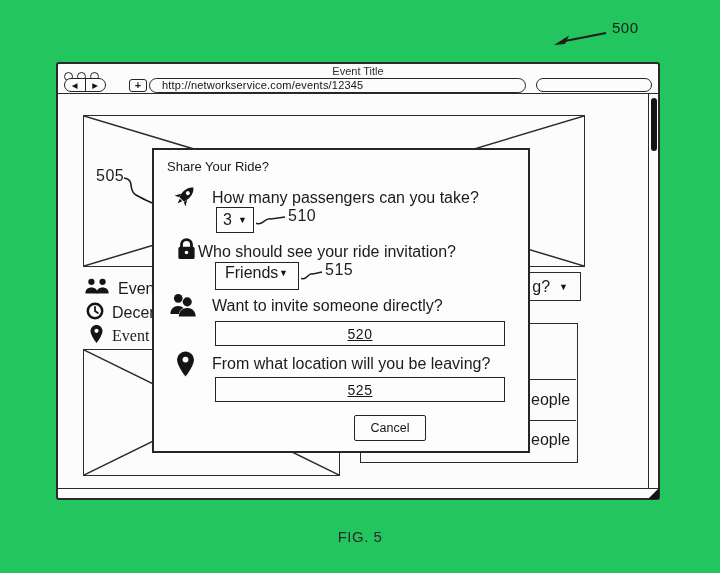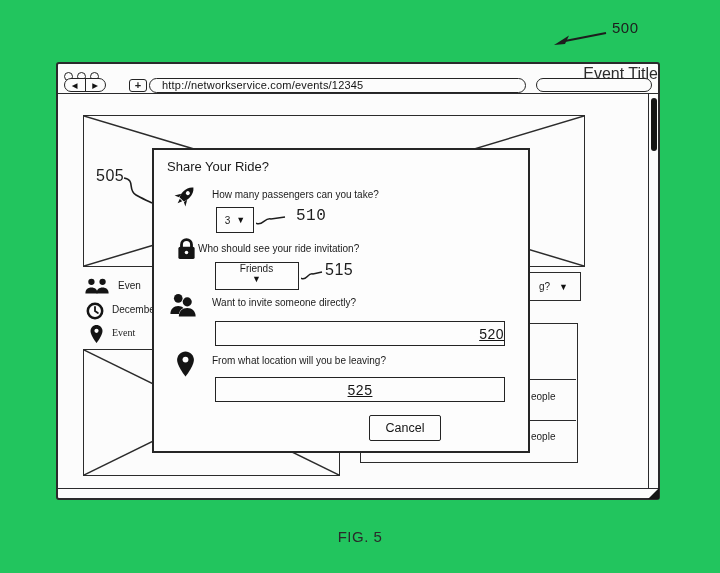--- a/index.html
+++ b/index.html
@@ -16,21 +16,21 @@
   #win{left:56px;top:62px;width:604px;height:438px;border:2px solid #2a2a2c;border-radius:3px;background:#fcfcfc;box-sizing:border-box;}
   .circle{display:inline-block;width:9px;height:9px;border:1.6px solid #242424;border-radius:50%;box-sizing:border-box;margin-right:4px;background:#fcfcfc;}
   .navcluster{left:6px;top:14px;width:42px;height:14px;border:1.6px solid #242424;border-radius:7px;box-sizing:border-box;display:flex;background:#fcfcfc;}
   .navcluster span{flex:1;display:flex;align-items:center;justify-content:center;font-size:7.5px;color:#111;}
   .navcluster span+span{border-left:1.6px solid #242424;}
   .chromebtn{border:1.6px solid #242424;box-sizing:border-box;display:flex;align-items:center;justify-content:center;background:#fcfcfc;}
   .urlfield{left:91px;top:14px;width:377px;height:15px;border:1.6px solid #242424;border-radius:8px;box-sizing:border-box;display:flex;align-items:center;background:#fcfcfc;}
   .urlfield span{font-size:11px;padding-left:12px;color:#141414;letter-spacing:.2px;}
   .searchpill{left:478px;top:14px;width:116px;height:14px;border:1.6px solid #242424;border-radius:8px;box-sizing:border-box;background:#fcfcfc;}
   .hline{border-top:1.6px solid #2a2a2c;height:0;}
-  .qtext{font-size:10px;color:#1b1b1b;}
+  .qtext{font-size:16px;color:#1b1b1b;}
   .ddbox{border:1.8px solid #242424;box-sizing:border-box;background:#fdfdfd;display:flex;align-items:center;}
   .arrow{font-size:9px;color:#111;}
   .inputbox{border:1.8px solid #242424;box-sizing:border-box;background:#fdfdfd;display:flex;align-items:center;justify-content:center;}
   .inputbox span{font-size:14px;text-decoration:underline;letter-spacing:.5px;color:#151515;}
   .btn{border:1.8px solid #242424;border-radius:2px;box-sizing:border-box;background:#fdfdfd;display:flex;align-items:center;justify-content:center;font-size:12.5px;color:#151515;}
   svg{display:block;}
 </style>
 </head>
 <body>
 
@@ -40,21 +40,21 @@
   <svg class="abs" style="left:552px;top:28px;" width="56" height="20" viewBox="0 0 56 20">
     <line x1="54" y1="5" x2="13" y2="13" stroke="#1d1d1d" stroke-width="1.8"></line>
     <polygon points="2,17 17,7.5 13,16" fill="#1d1d1d"></polygon>
   </svg>
 
   <div class="abs" id="win">
 
     <div class="abs" style="left:6px;top:3px;">
       <span class="circle"></span><span class="circle"></span><span class="circle"></span>
     </div>
-    <div class="abs nowrap" style="left:0;top:2px;width:600px;text-align:right;font-size:16px;color:#2c2c2c;">Event Title</div>
+    <div class="abs nowrap" style="left:0;top:2px;width:600px;text-align:center;font-size:11px;color:#2c2c2c;">Event Title</div>
 
     <div class="abs navcluster">
       <span>
           <i style="font-style:normal;">◀</i>
         </span>
       <span>
           <i style="font-style:normal;">▶</i>
         </span>
     </div>
     <div class="abs chromebtn" style="left:71px;top:14.5px;width:18px;height:13px;border-radius:3px;font-size:11px;font-weight:bold;">
@@ -140,55 +140,55 @@
       </g>
     </svg>
     <span class="abs qtext nowrap" style="left:58px;top:40px;">How many passengers can you take?</span>
     <div class="abs ddbox" style="left:62px;top:57px;width:38px;height:26px;justify-content:center;">
       <span class="qtext">3</span>
       <span class="arrow" style="margin-left:6px;">▼</span>
     </div>
     <svg class="abs" style="left:102px;top:63px;" width="30" height="13" viewBox="0 0 30 13">
       <path d="M0 10c6 4 9-6 15-4l14-2" fill="none" stroke="#1d1d1d" stroke-width="1.5"></path>
     </svg>
-    <span class="abs refnum nowrap" style="left:142px;top:58px;font-family:Liberation Mono, monospace;">510</span>
+    <span class="abs refnum nowrap" style="left:134px;top:58px;">510</span>
 
     <svg class="abs" style="left:20px;top:86px;" width="25" height="26" viewBox="0 0 24 24">
       <path d="M7.2 10.5V7.8a4.8 4.8 0 0 1 9.6 0v2.7" fill="none" stroke="#141414" stroke-width="2.7"></path>
       <rect x="4.2" y="9.8" width="15.6" height="11.8" rx="1.8" fill="#141414"></rect>
       <circle cx="12" cy="15.3" r="1.7" fill="#fdfdfd"></circle>
     </svg>
     <span class="abs qtext nowrap" style="left:44px;top:94px;">Who should see your ride invitation?</span>
-    <div class="abs ddbox" style="left:61px;top:112px;width:84px;height:28px;padding:0 10px 6px 9px;justify-content:space-between;flex-direction:column;">
+    <div class="abs ddbox" style="left:61px;top:112px;width:84px;height:28px;padding:0 10px 6px 9px;justify-content:space-between;">
       <span class="qtext">Friends</span>
       <span class="arrow">▼</span>
     </div>
     <svg class="abs" style="left:147px;top:118px;" width="22" height="13" viewBox="0 0 22 13">
       <path d="M0 10c5 4 7-6 12-4l9-2" fill="none" stroke="#1d1d1d" stroke-width="1.5"></path>
     </svg>
     <span class="abs refnum nowrap" style="left:171px;top:112px;">515</span>
 
     <svg class="abs" style="left:14px;top:141px;" width="31" height="28" viewBox="0 0 26 24" fill="#141414">
       <circle cx="8.5" cy="6.3" r="3.7"></circle>
       <path d="M1.8 19.8c0-4.3 2.8-6.9 6.7-6.9 1.8 0 3.3.6 4.4 1.6-2.4 1.2-3.6 3.1-3.8 5.3z"></path>
       <circle cx="16.2" cy="9.3" r="3.9"></circle>
       <path d="M9 21.8c0-4.6 3-7.3 7.2-7.3s7.2 2.7 7.2 7.3z"></path>
     </svg>
     <span class="abs qtext nowrap" style="left:58px;top:148px;">Want to invite someone directly?</span>
-    <div class="abs inputbox" style="left:61px;top:171px;width:290px;height:25px;justify-content:flex-end;">
+    <div class="abs inputbox" style="left:61px;top:171px;width:290px;height:25px;">
       <span>520</span>
     </div>
 
     <svg class="abs" style="left:21px;top:200px;" width="21" height="28" viewBox="0 0 20 26">
       <path d="M10 1C5.6 1 2 4.6 2 9c0 6 8 16 8 16s8-10 8-16c0-4.4-3.6-8-8-8z" fill="#141414"></path>
       <circle cx="10" cy="8.8" r="2.8" fill="#fdfdfd"></circle>
     </svg>
     <span class="abs qtext nowrap" style="left:58px;top:206px;">From what location will you be leaving?</span>
     <div class="abs inputbox" style="left:61px;top:227px;width:290px;height:25px;">
       <span>525</span>
     </div>
 
-    <div class="abs btn" style="left:200px;top:265px;width:72px;height:26px;margin-left:15px;">Cancel</div>
+    <div class="abs btn" style="left:200px;top:265px;width:72px;height:26px;">Cancel</div>
   </div>
 
   <div class="abs nowrap" style="left:0;top:529px;width:720px;text-align:center;font-size:15px;color:#2a2a2a;letter-spacing:.5px;">FIG. 5</div>
 
 </div>
 
 </body></html>

